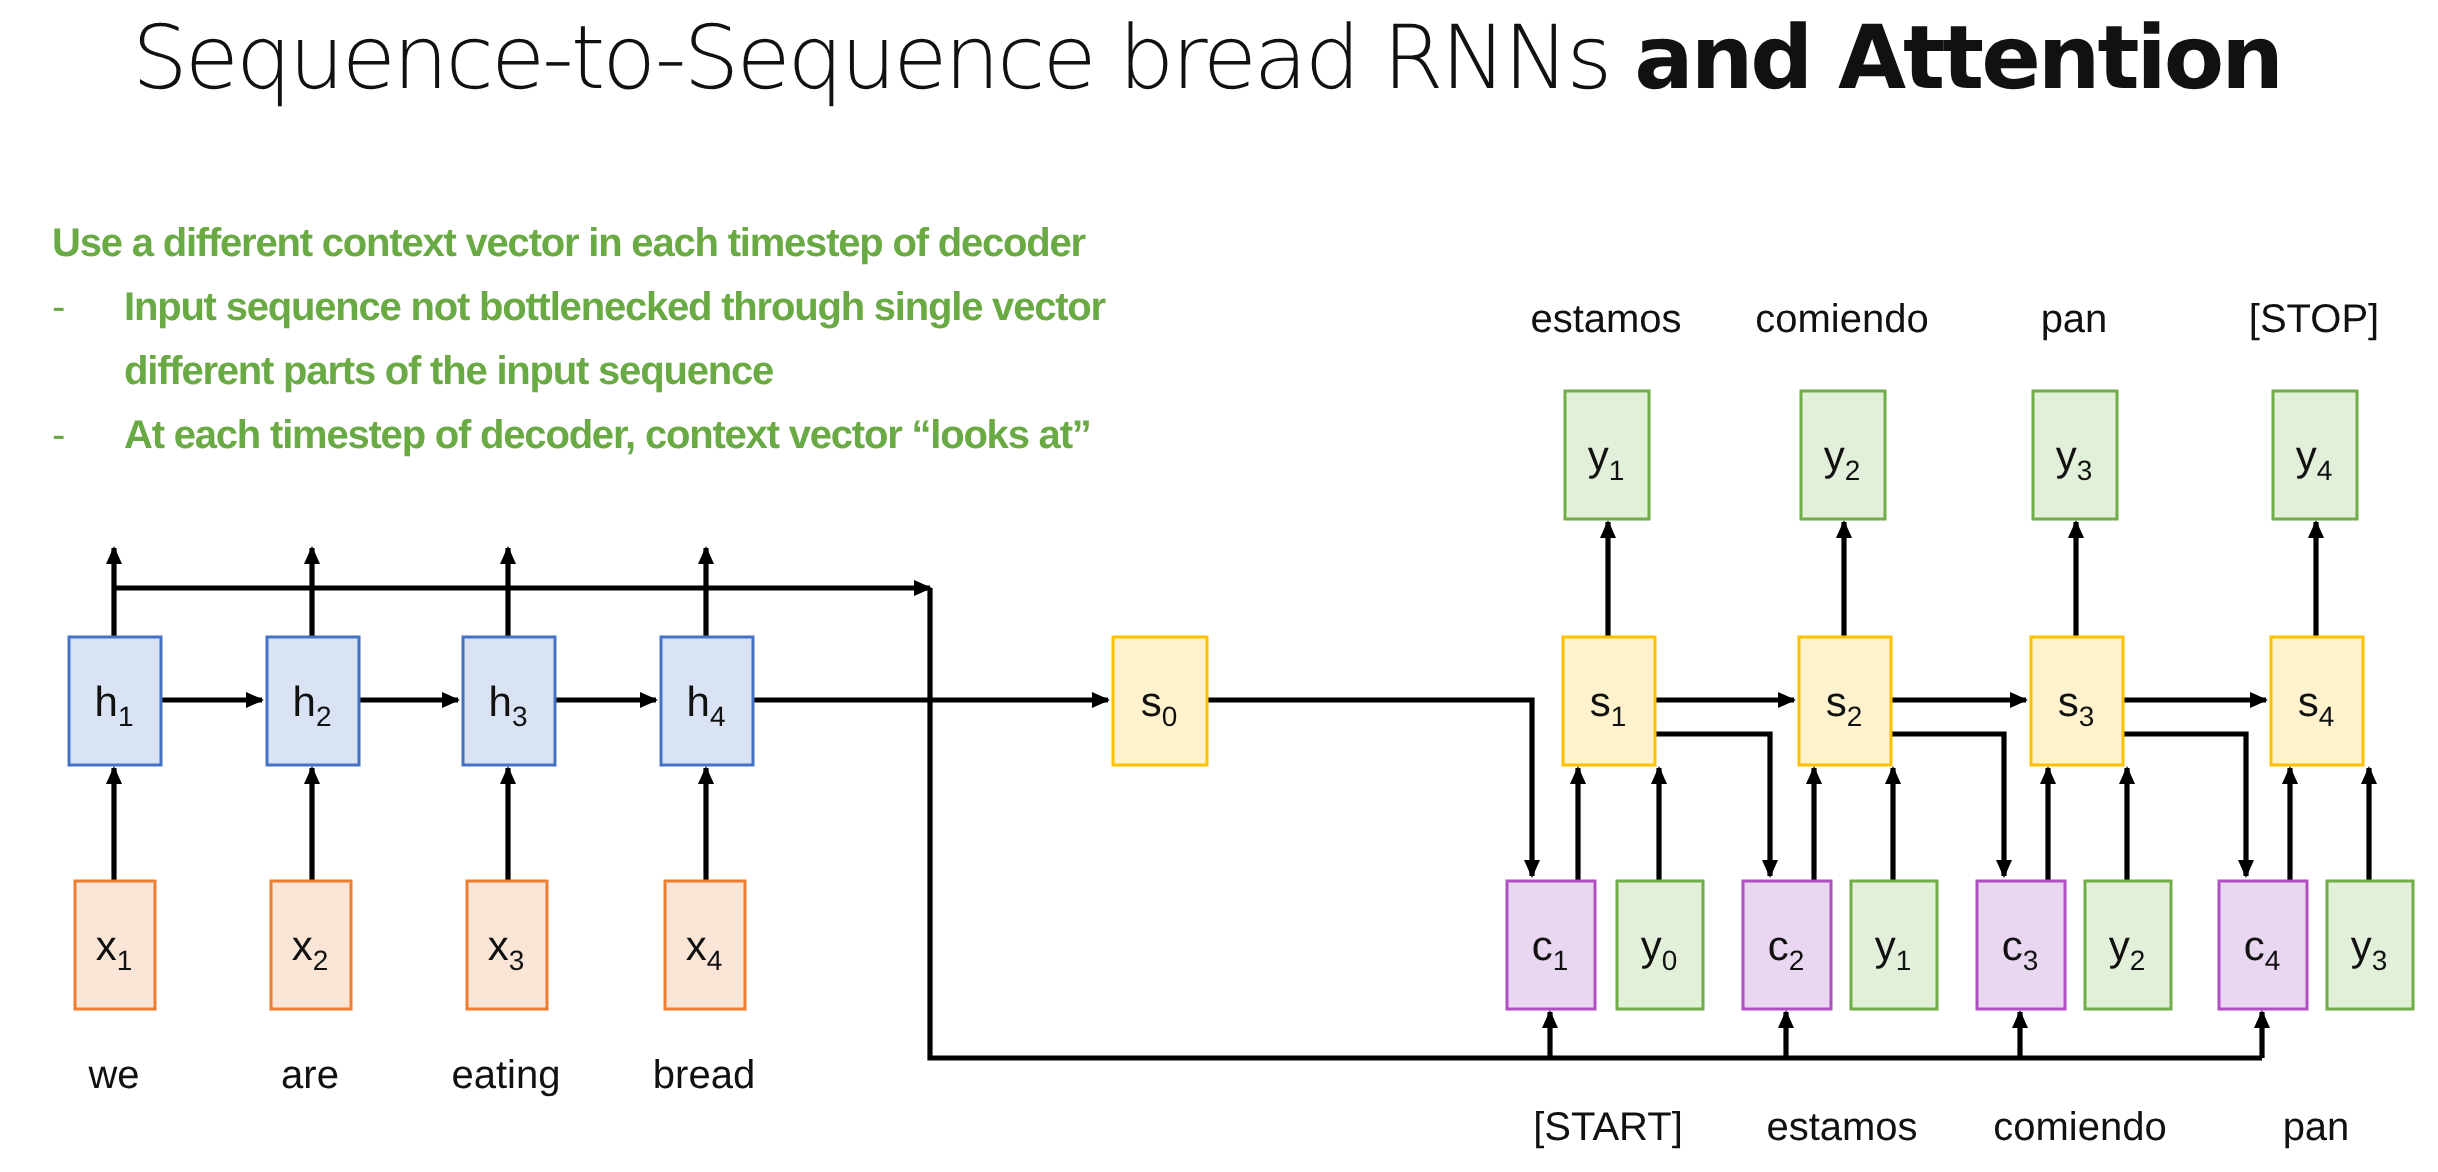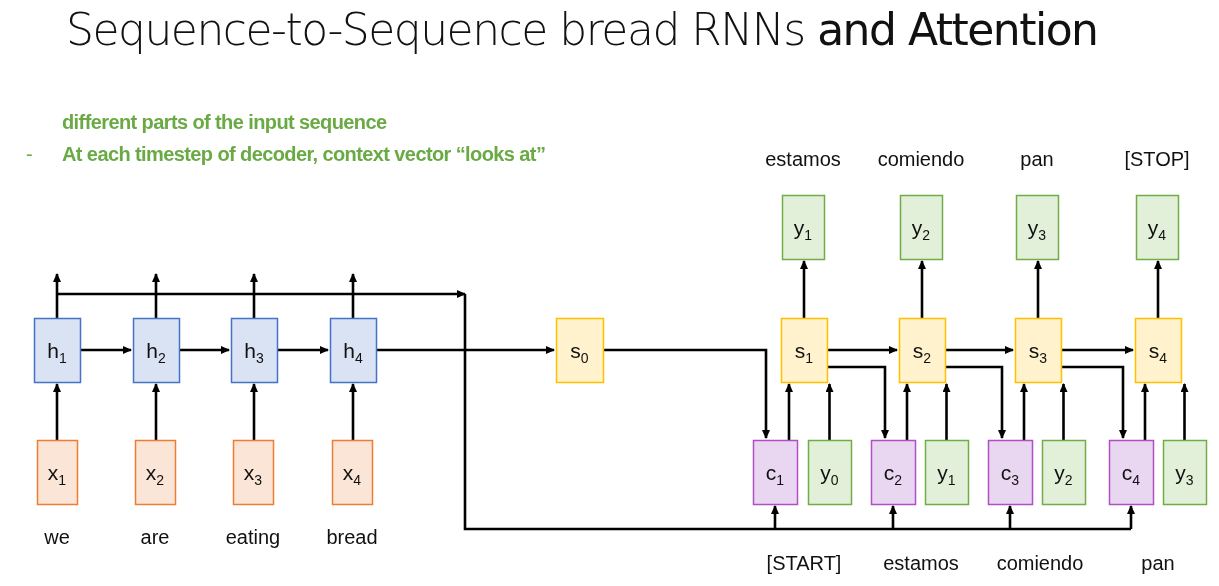--- a/index.html
+++ b/index.html
@@ -1,40 +1,44 @@
 <!DOCTYPE html>
 <html><head>
 <meta charset="utf-8">
 <style>
   html, body { margin:0; padding:0; background:#ffffff; }
   body { width:1219px; height:586px; position:relative; overflow:hidden;
          font-family:"DejaVu Sans", "Liberation Sans", sans-serif; color:#111; }
   .title { position:absolute; left:66px; top:4px; font-size:44px; font-weight:300;
            letter-spacing:-1.5px; white-space:nowrap; color:#111; }
-  .title .bold { font-weight:400; }
+  .title .bold { font-weight:700; }
   .bullets { position:absolute; left:26px; top:106px; color:#6aaa45; font-weight:bold;
              font-size:20px; line-height:32px; letter-spacing:-0.6px;
              font-family:"Liberation Sans", sans-serif; }
   .bullets .line { white-space:nowrap; }
   .bullets .dash { display:inline-block; width:36px; font-weight:normal; }
   .bullets .indent { padding-left:36px; }
   svg#diagram { position:absolute; left:0; top:0; }
   .box-label { font-family:"Liberation Sans", sans-serif; font-size:21px; fill:#111; }
   .box-sub { font-size:14px; }
   .word { font-family:"Liberation Sans", sans-serif; font-size:20px; fill:#111; }
 </style>
 </head>
 <body>
 
 <div class="title">
   <span>Sequence-to-Sequence bread RNNs</span>
   <span class="bold">and Attention</span>
 </div>
 
 <div class="bullets">
+  <div class="line">Use a different context vector in each timestep of decoder</div>
+  <div class="line">
+    <span class="dash">-</span><span>Input sequence not bottlenecked through single vector</span>
+  </div>
   <div class="line indent">different parts of the input sequence</div>
   <div class="line">
     <span class="dash">-</span><span>At each timestep of decoder, context vector “looks at”</span>
   </div>
 </div>
 
 <svg id="diagram" width="1219" height="586" viewBox="0 0 1219 586">
   <defs>
     <marker id="ah" markerWidth="10" markerHeight="10" refX="8" refY="4" orient="auto" markerUnits="userSpaceOnUse">
       <path d="M0,0 L9,4 L0,8 z" fill="#000"></path>

